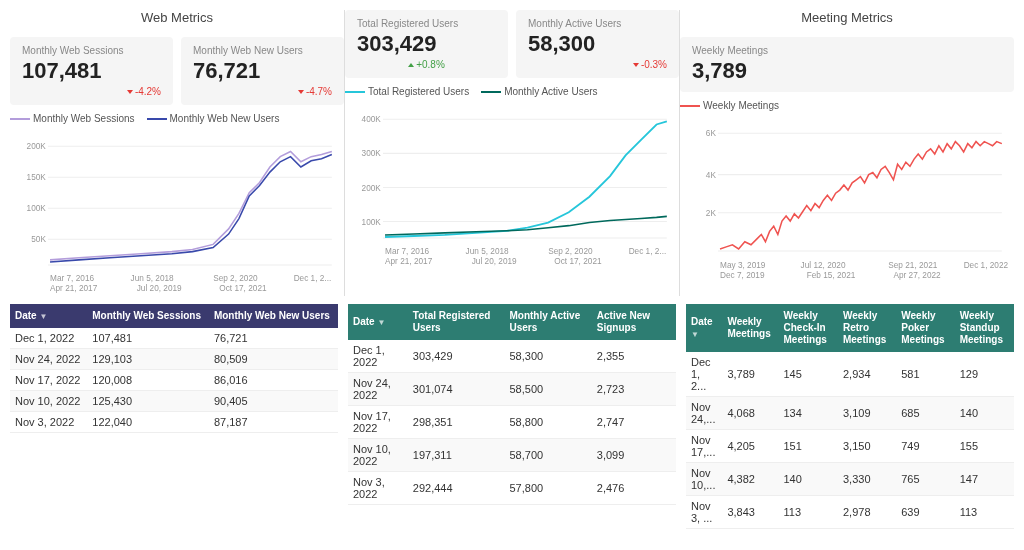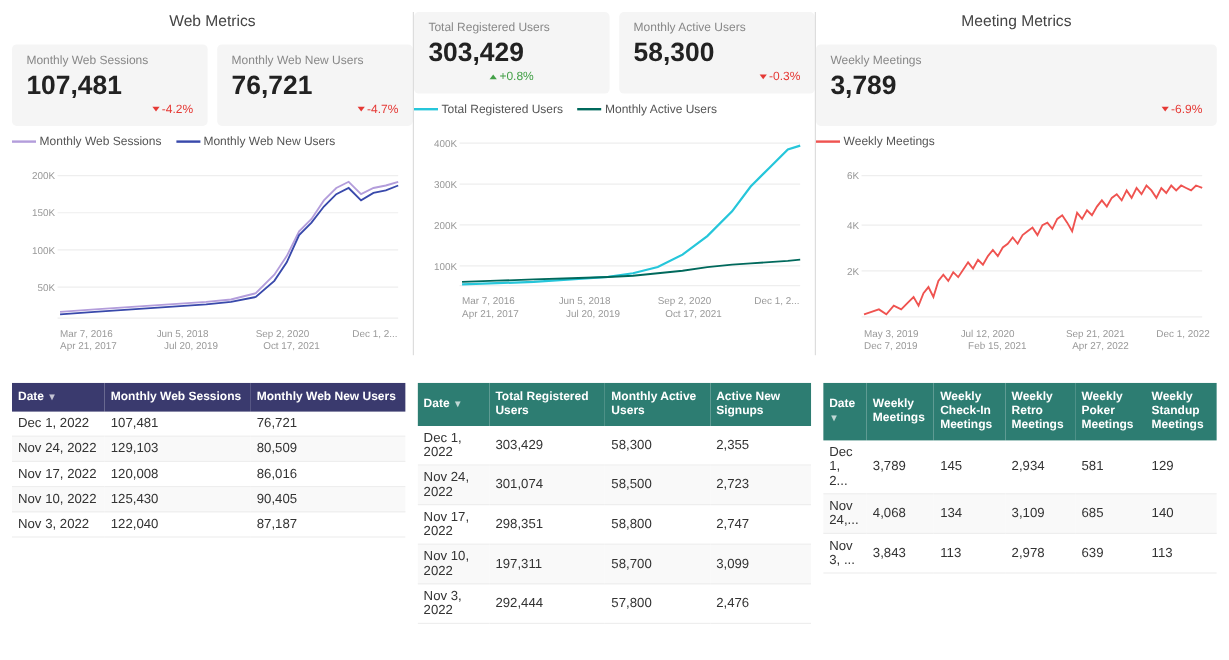--- a/index.html
+++ b/index.html
@@ -12,21 +12,21 @@
     .metric-card { background: #f5f5f5; border-radius: 4px; padding: 8px 12px; flex: 1; }
     .metric-card .label { font-size: 10px; color: #888; margin-bottom: 2px; }
     .metric-card .value { font-size: 22px; font-weight: 600; color: #222; }
     .metric-card .change { font-size: 10px; margin-top: 2px; }
     .change.negative { color: #e53935; text-align: right; }
     .change.positive { color: #43a047; text-align: center; }
     .chart-area { height: 160px; position: relative; border: none; }
     svg.chart { width: 100%; height: 100%; }
     .chart-legend { display: flex; gap: 12px; font-size: 10px; color: #555; margin-bottom: 4px; align-items: center; }
     .legend-dot { width: 20px; height: 2px; display: inline-block; margin-right: 3px; vertical-align: middle; }
-    .bottom-section { display: flex; gap: 10px; margin-top: 23px; }
+    .bottom-section { display: flex; gap: 10px; margin-top: 8px; }
     .data-table { flex: 1; overflow: hidden; }
     table { width: 100%; border-collapse: collapse; font-size: 11px; }
     thead tr { background: #4a5568; color: #fff; }
     .thead-teal { background: #2d7d72; }
     .thead-dark { background: #3a3a6e; }
     th { padding: 6px 5px; text-align: left; font-weight: 600; font-size: 10px; line-height: 1.2; }
     td { padding: 4px 5px; border-bottom: 1px solid #eee; color: #333; }
     tr:nth-child(even) td { background: #f9f9f9; }
     .arrow-down { display: inline-block; width: 0; height: 0; border-left: 3px solid transparent; border-right: 3px solid transparent; border-top: 4px solid #e53935; margin-right: 2px; vertical-align: middle; }
     .arrow-up { display: inline-block; width: 0; height: 0; border-left: 3px solid transparent; border-right: 3px solid transparent; border-bottom: 4px solid #43a047; margin-right: 2px; vertical-align: middle; }
@@ -142,23 +142,20 @@
     </div>
 
     <div class="divider"></div>
 
     <div class="metric-panel">
       <div class="metric-title">Meeting Metrics</div>
       <div class="metric-cards">
         <div class="metric-card">
           <div class="label">Weekly Meetings</div>
           <div class="value">3,789</div>
-          <div class="change negative">
-            <span class="arrow-down"></span><span>-6.9%</span>
-          </div>
         </div>
       </div>
       <div class="chart-legend">
         <span><span class="legend-dot" style="background:#ef5350;"></span>Weekly Meetings</span>
       </div>
       <div class="chart-area">
         <svg class="chart" viewBox="0 0 310 155">
           <line x1="30" y1="10" x2="305" y2="10" class="chart-grid"></line>
           <line x1="30" y1="50" x2="305" y2="50" class="chart-grid"></line>
           <line x1="30" y1="87" x2="305" y2="87" class="chart-grid"></line>
@@ -289,20 +286,36 @@
             </tr>
             <tr>
               <td>Nov 24,...</td>
               <td>4,068</td>
               <td>134</td>
               <td>3,109</td>
               <td>685</td>
               <td>140</td>
             </tr>
             <tr>
+              <td>Nov 17,...</td>
+              <td>4,205</td>
+              <td>151</td>
+              <td>3,150</td>
+              <td>749</td>
+              <td>155</td>
+            </tr>
+            <tr>
+              <td>Nov 10,...</td>
+              <td>4,382</td>
+              <td>140</td>
+              <td>3,330</td>
+              <td>765</td>
+              <td>147</td>
+            </tr>
+            <tr>
               <td>Nov 3, ...</td>
               <td>3,843</td>
               <td>113</td>
               <td>2,978</td>
               <td>639</td>
               <td>113</td>
             </tr>
           </tbody>
       </table>
     </div>

